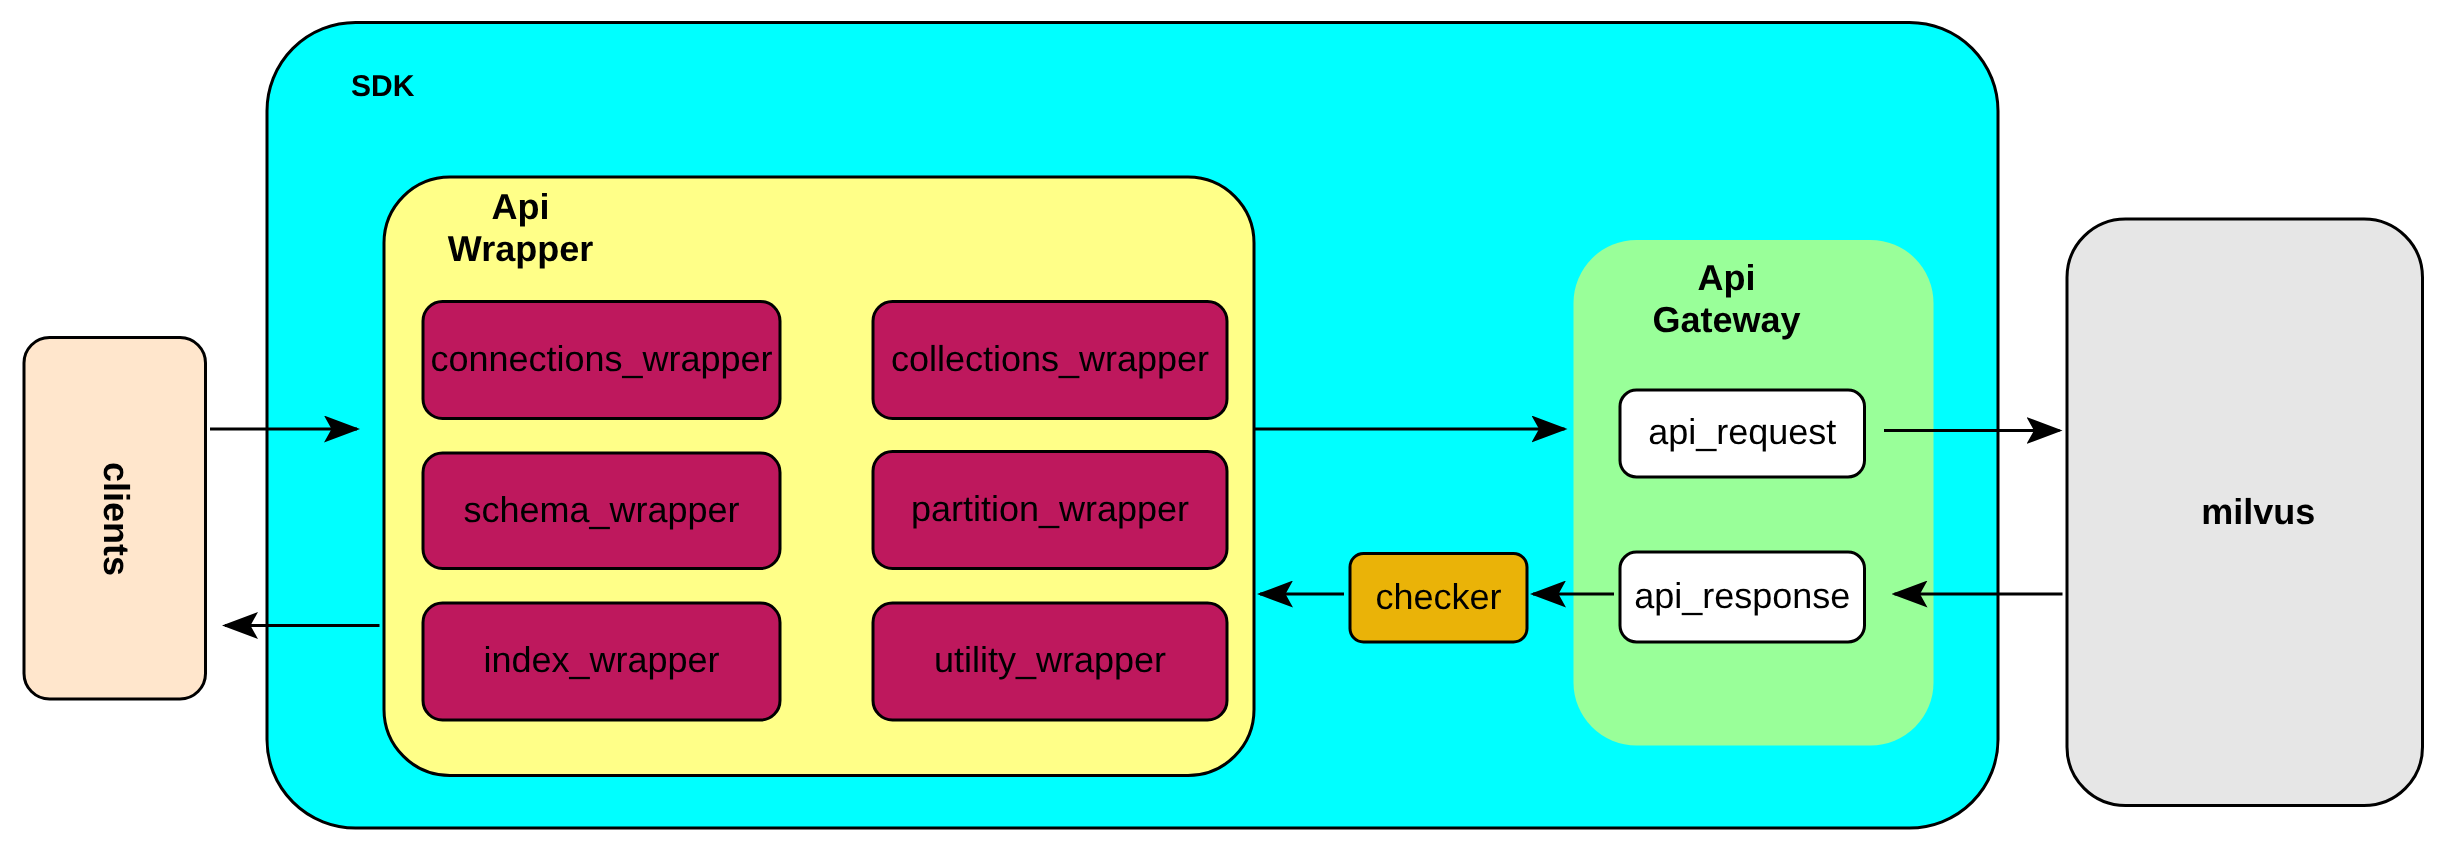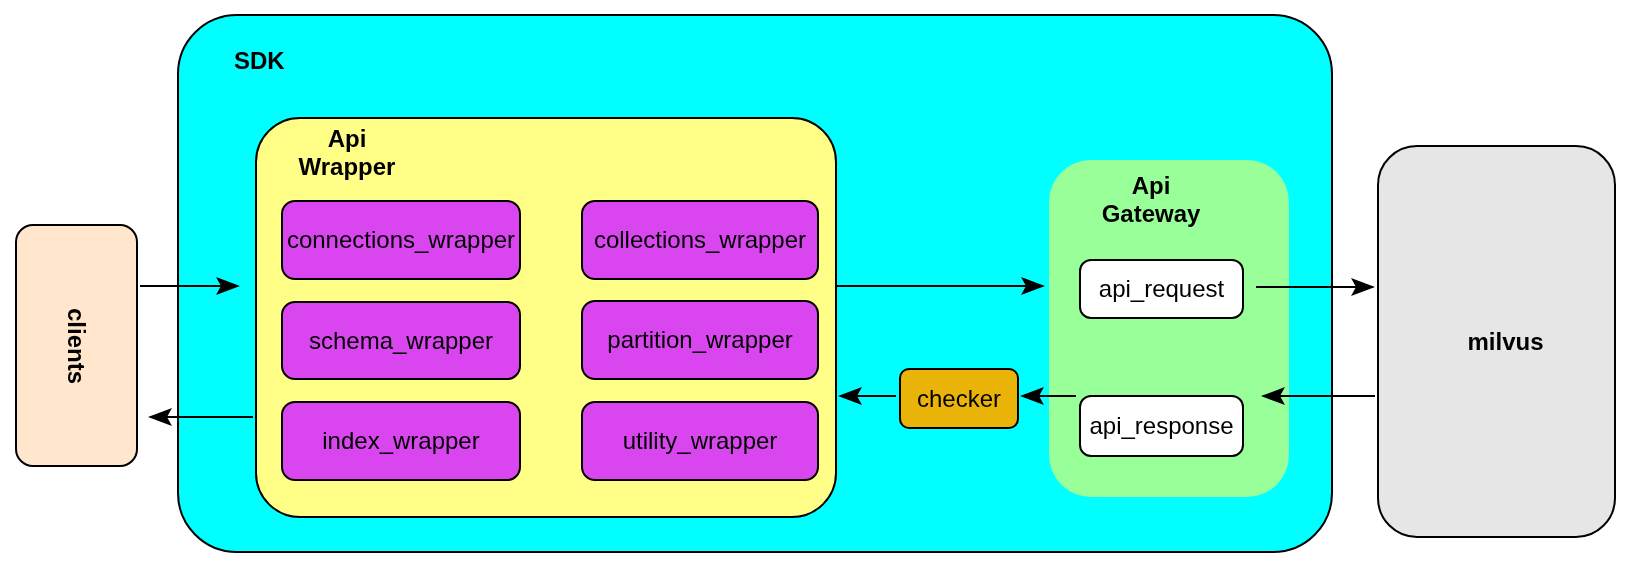--- a/index.html
+++ b/index.html
@@ -10,45 +10,45 @@
   .node{position:absolute;box-sizing:border-box;}
   .outlined{border:2px solid #000000;}
   .center{display:flex;align-items:center;justify-content:center;}
   .bold{font-weight:bold;}
   .pre{white-space:pre-line;line-height:28px;text-align:center;margin-left:32px;}
 
   #clients{left:15px;top:224px;width:123px;height:243px;border-radius:18px;}
   #clients .rot{transform:rotate(90deg);white-space:nowrap;font-weight:bold;font-size:24px;}
 
   #sdk{left:177px;top:14px;width:1156px;height:539px;border-radius:60px;}
-  #sdk-label{position:absolute;left:55px;top:31px;font-size:24px;font-weight:bold;}
+  #sdk-label{position:absolute;left:55px;top:31px;font-size:20px;font-weight:bold;}
 
   #api-wrapper{left:76px;top:101px;width:582px;height:401px;border-radius:45px;}
   #api-wrapper-label{position:absolute;left:8px;top:6px;width:100px;font-size:24px;}
 
-  .wbox{position:absolute;width:240px;height:80px;background:#d946ef;border:2px solid #000;
+  .wbox{position:absolute;width:240px;height:80px;background:#be185d;border:2px solid #000;
         border-radius:14px;display:flex;align-items:center;justify-content:center;
         box-sizing:border-box;font-size:24px;}
   #box-connections{left:24px;top:81px;}
   #box-collections{left:324px;top:81px;width:238px;}
   #box-schema{left:24px;top:182px;height:79px;}
   #box-partition{left:324px;top:181px;width:238px;height:80px;}
   #box-index{left:24px;top:282px;}
   #box-utility{left:324px;top:282px;width:238px;}
 
   #checker{left:720px;top:352px;width:120px;height:61px;background:#eab308;
            border-radius:10px;font-size:24px;}
 
   #api-gateway{left:870px;top:144px;width:240px;height:337px;border-radius:42px;}
   #api-gateway-label{position:absolute;left:10px;top:12px;width:120px;font-size:24px;}
   .sbox{position:absolute;width:165px;background:#ffffff;border:2px solid #000;
         border-radius:12px;display:flex;align-items:center;justify-content:center;
         box-sizing:border-box;font-size:24px;}
   #box-request{left:30px;top:99px;height:60px;}
-  #box-response{left:30px;top:207px;height:62px;margin-top:28px;}
+  #box-response{left:30px;top:207px;height:62px;}
 
   #milvus{left:1377px;top:145px;width:239px;height:393px;border-radius:40px;
           font-size:24px;font-weight:bold;}
 
   #arrows-svg{position:absolute;left:0;top:0;width:1634px;height:574px;pointer-events:none;}
   #arrows-svg line{stroke:#000;stroke-width:2;}
 </style>
 </head>
 <body>
 

